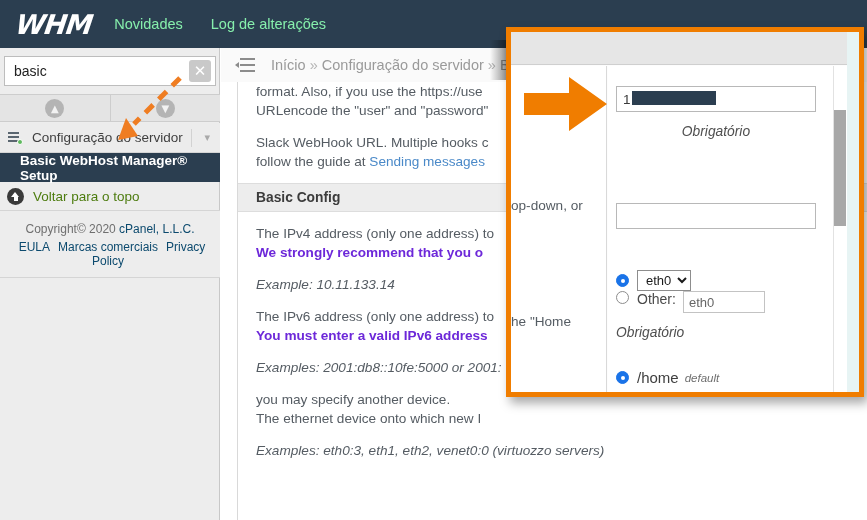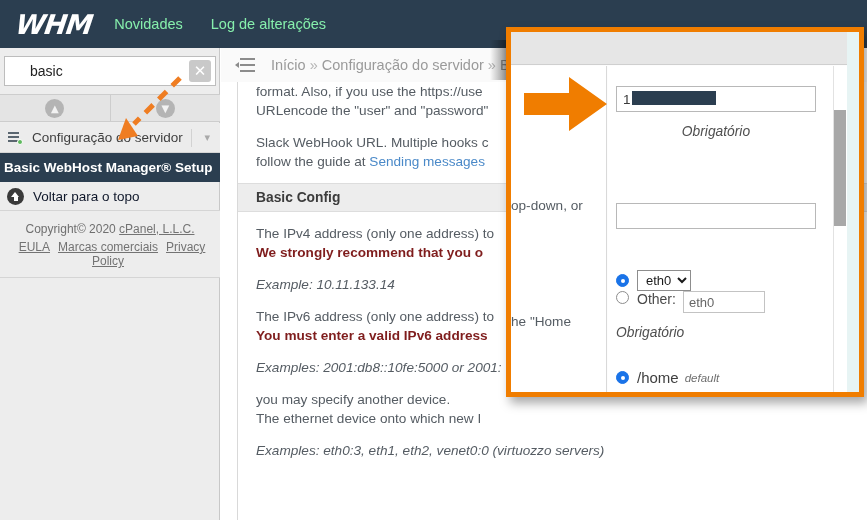--- a/index.html
+++ b/index.html
@@ -39,21 +39,21 @@
     border-right:1px solid #c8c8c8;
   }
   #searchwrap {
     position:absolute; left:4px; top:8px; width:212px; height:30px;
     background:#fff; border:1px solid #bdbdbd;
     display:flex; align-items:center;
   }
   #searchinput {
     border:none; outline:none; background:transparent;
     font-family:"Liberation Sans", sans-serif; font-size:14px;
-    color:#222; padding-left:25px; width:170px; height:42px;
+    color:#222; padding-left:9px; width:170px; height:42px;
   }
   #clear-icon {
     width:22px; height:22px; background:#c9c9c9; border-radius:3px;
     color:#fff; font-size:15px; font-weight:bold; line-height:22px;
     text-align:center; margin-left:auto; margin-right:4px; cursor:pointer;
     font-family:"DejaVu Sans", sans-serif;
   }
 
   #navarrows {
     position:absolute; left:0; top:46px; width:220px; height:28px;
@@ -92,49 +92,49 @@
   #grplabel { font-size:13.5px; color:#3f3f3f; }
   #grpchev {
     margin-left:auto; margin-right:10px; color:#a9a9a9; font-size:11px;
     border-left:1px solid #d2d2d2; padding-left:12px; height:18px; line-height:18px;
     font-family:"DejaVu Sans", sans-serif;
   }
 
   #activeitem {
     position:absolute; left:0; top:105px; width:220px; height:29px;
     background:#2b3e50; color:#ffffff; font-size:13.5px; font-weight:bold;
-    display:flex; align-items:center; padding-left:4px; cursor:pointer;
+    display:flex; align-items:center; padding-left:20px; cursor:pointer;
   }
 
   #topitem {
     position:absolute; left:0; top:134px; width:220px; height:29px;
     border-bottom:1px solid #d5d5d5;
     display:flex; align-items:center; cursor:pointer;
   }
   #up-icon {
     width:17px; height:17px; border-radius:50%; background:#3a3a3a;
     margin-left:7px; margin-right:9px; position:relative;
   }
   #up-icon::after{
     content:""; position:absolute; left:4px; top:4px;
     border-left:4.5px solid transparent; border-right:4.5px solid transparent;
     border-bottom:5px solid #fff;
   }
   #up-icon::before{
     content:""; position:absolute; left:6.5px; top:8.5px; width:4px; height:5px; background:#fff;
   }
-  #topitemlabel { font-size:13.5px; color:#0f172a; }
+  #topitemlabel { font-size:13.5px; color:#4d7c0f; }
 
   #copyrightblk {
     position:absolute; left:0; top:163px; width:220px;
     text-align:center; font-size:12px; color:#6f6f6f; padding-top:11px;
     border-bottom:1px solid #d5d5d5; padding-bottom:9px;
     background:#ededed;
   }
-  #copyrightblk a { color:#737373; text-decoration:underline; cursor:pointer; }
+  #copyrightblk a { color:#0c4a6e; cursor:pointer; }
   #copyline2 { margin-top:4px; }
   #copyline2 a { margin:16px 4px; }
 
   
   #crumbbar {
     position:absolute; left:221px; top:48px; width:646px; height:34px;
     background:#fafafa;
     display:flex; align-items:center;
   }
   #collapse-icon { margin-left:14px; margin-right:16px; position:relative; width:20px; height:15px; cursor:pointer; }
@@ -155,21 +155,21 @@
   #content {
     position:absolute; left:237px; top:82px; width:630px; height:438px;
     background:#ffffff; border-left:1px solid #d9d9d9;
     overflow:hidden;
   }
   .para {
     font-size:13.6px; color:#555c63; line-height:19px;
     padding:0 18px; margin:0; white-space:nowrap;
   }
   .para.ital { font-style:italic; }
-  .para b { color:#7f1d1d; }
+  .para b { color:#6d28d9; }
   .para a { color:#4a89c8; text-decoration:none; cursor:pointer; }
   .spacer { height:13px; }
   #sectionhdr {
     background:#ededed; border-top:1px solid #ddd; border-bottom:1px solid #ddd;
     font-size:13.8px; font-weight:bold; color:#3c3c3c;
     padding:6px 18px; margin-top:12px; margin-bottom:12px;
   }
   #bottomband {
     position:absolute; left:0; top:371px; width:630px; height:67px;
     border-top:1px solid #e6e6e6; background:#fff; padding-top:12px;

